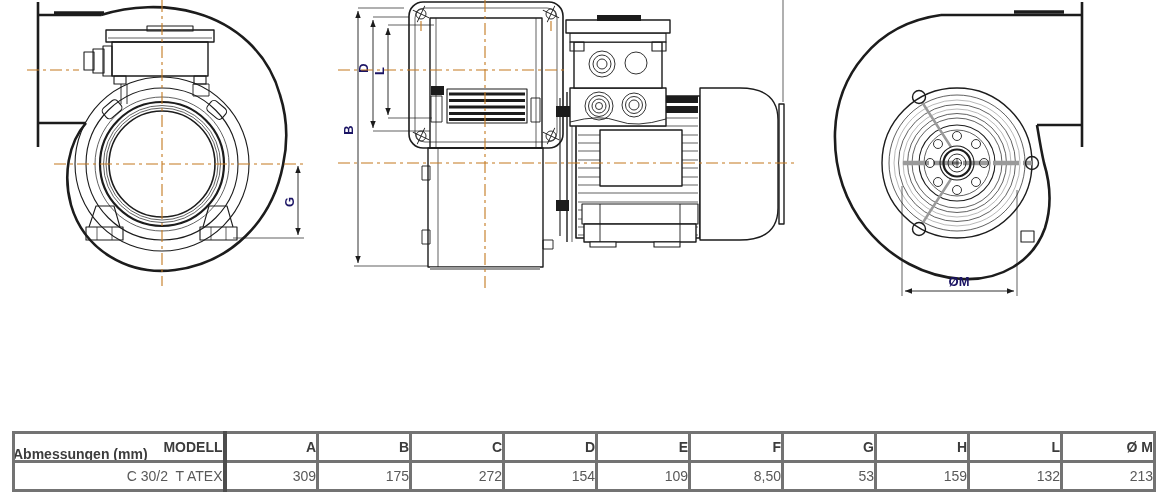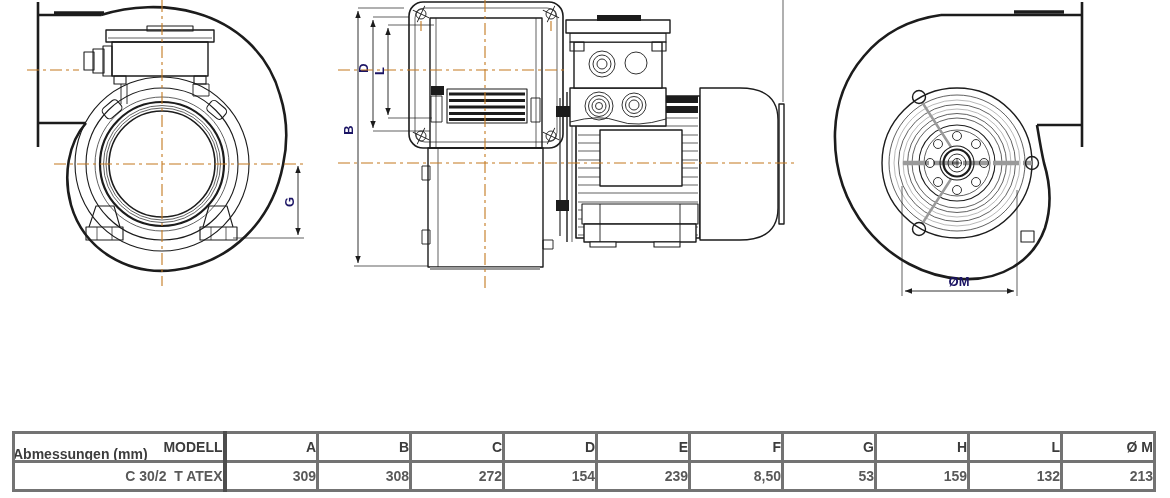--- a/index.html
+++ b/index.html
@@ -19,21 +19,21 @@
   
   .caption{position:absolute;left:13px;top:398px;font-size:14px;font-weight:bold;color:#3c3c3c;margin-top:48px;}
   table.dims{position:absolute;left:12px;top:431px;width:1141px;border-collapse:collapse;
              table-layout:fixed;font-size:14px;}
   table.dims{border:2px solid #4d4d4d;}
   table.dims th,table.dims td{border:3px solid #737373;text-align:right;padding:0;overflow:hidden;}
   table.dims thead tr{height:29px;}
   table.dims tbody tr{height:29px;}
   table.dims thead{border-bottom:3px solid #4d4d4d;}
   table.dims th{font-weight:bold;color:#3c3c3c;}
-  table.dims td{font-weight:bold;color:#595959;}
+  table.dims td{font-weight:normal;color:#595959;}
   .model-col{width:211px;border-right:4px solid #4d4d4d !important;white-space:pre;}
   table.dims tbody{border-bottom:3px solid #4d4d4d;}
 </style>
 </head>
 <body>
 
 <div class="page">
 
   <div class="drawing-wrap">
     <svg width="1170" height="392" viewBox="0 0 1170 392" xmlns="http://www.w3.org/2000/svg">
@@ -265,24 +265,24 @@
         <th>G</th>
         <th>H</th>
         <th>L</th>
         <th>Ø M</th>
       </tr>
     </thead>
     <tbody>
       <tr>
         <td class="model-col">C 30/2  T ATEX</td>
         <td>309</td>
-        <td>308</td>
+        <td>175</td>
         <td>272</td>
         <td>154</td>
-        <td>239</td>
+        <td>109</td>
         <td>8,50</td>
         <td>53</td>
         <td>159</td>
         <td>132</td>
         <td>213</td>
       </tr>
     </tbody>
   </table>
 
 </div>

